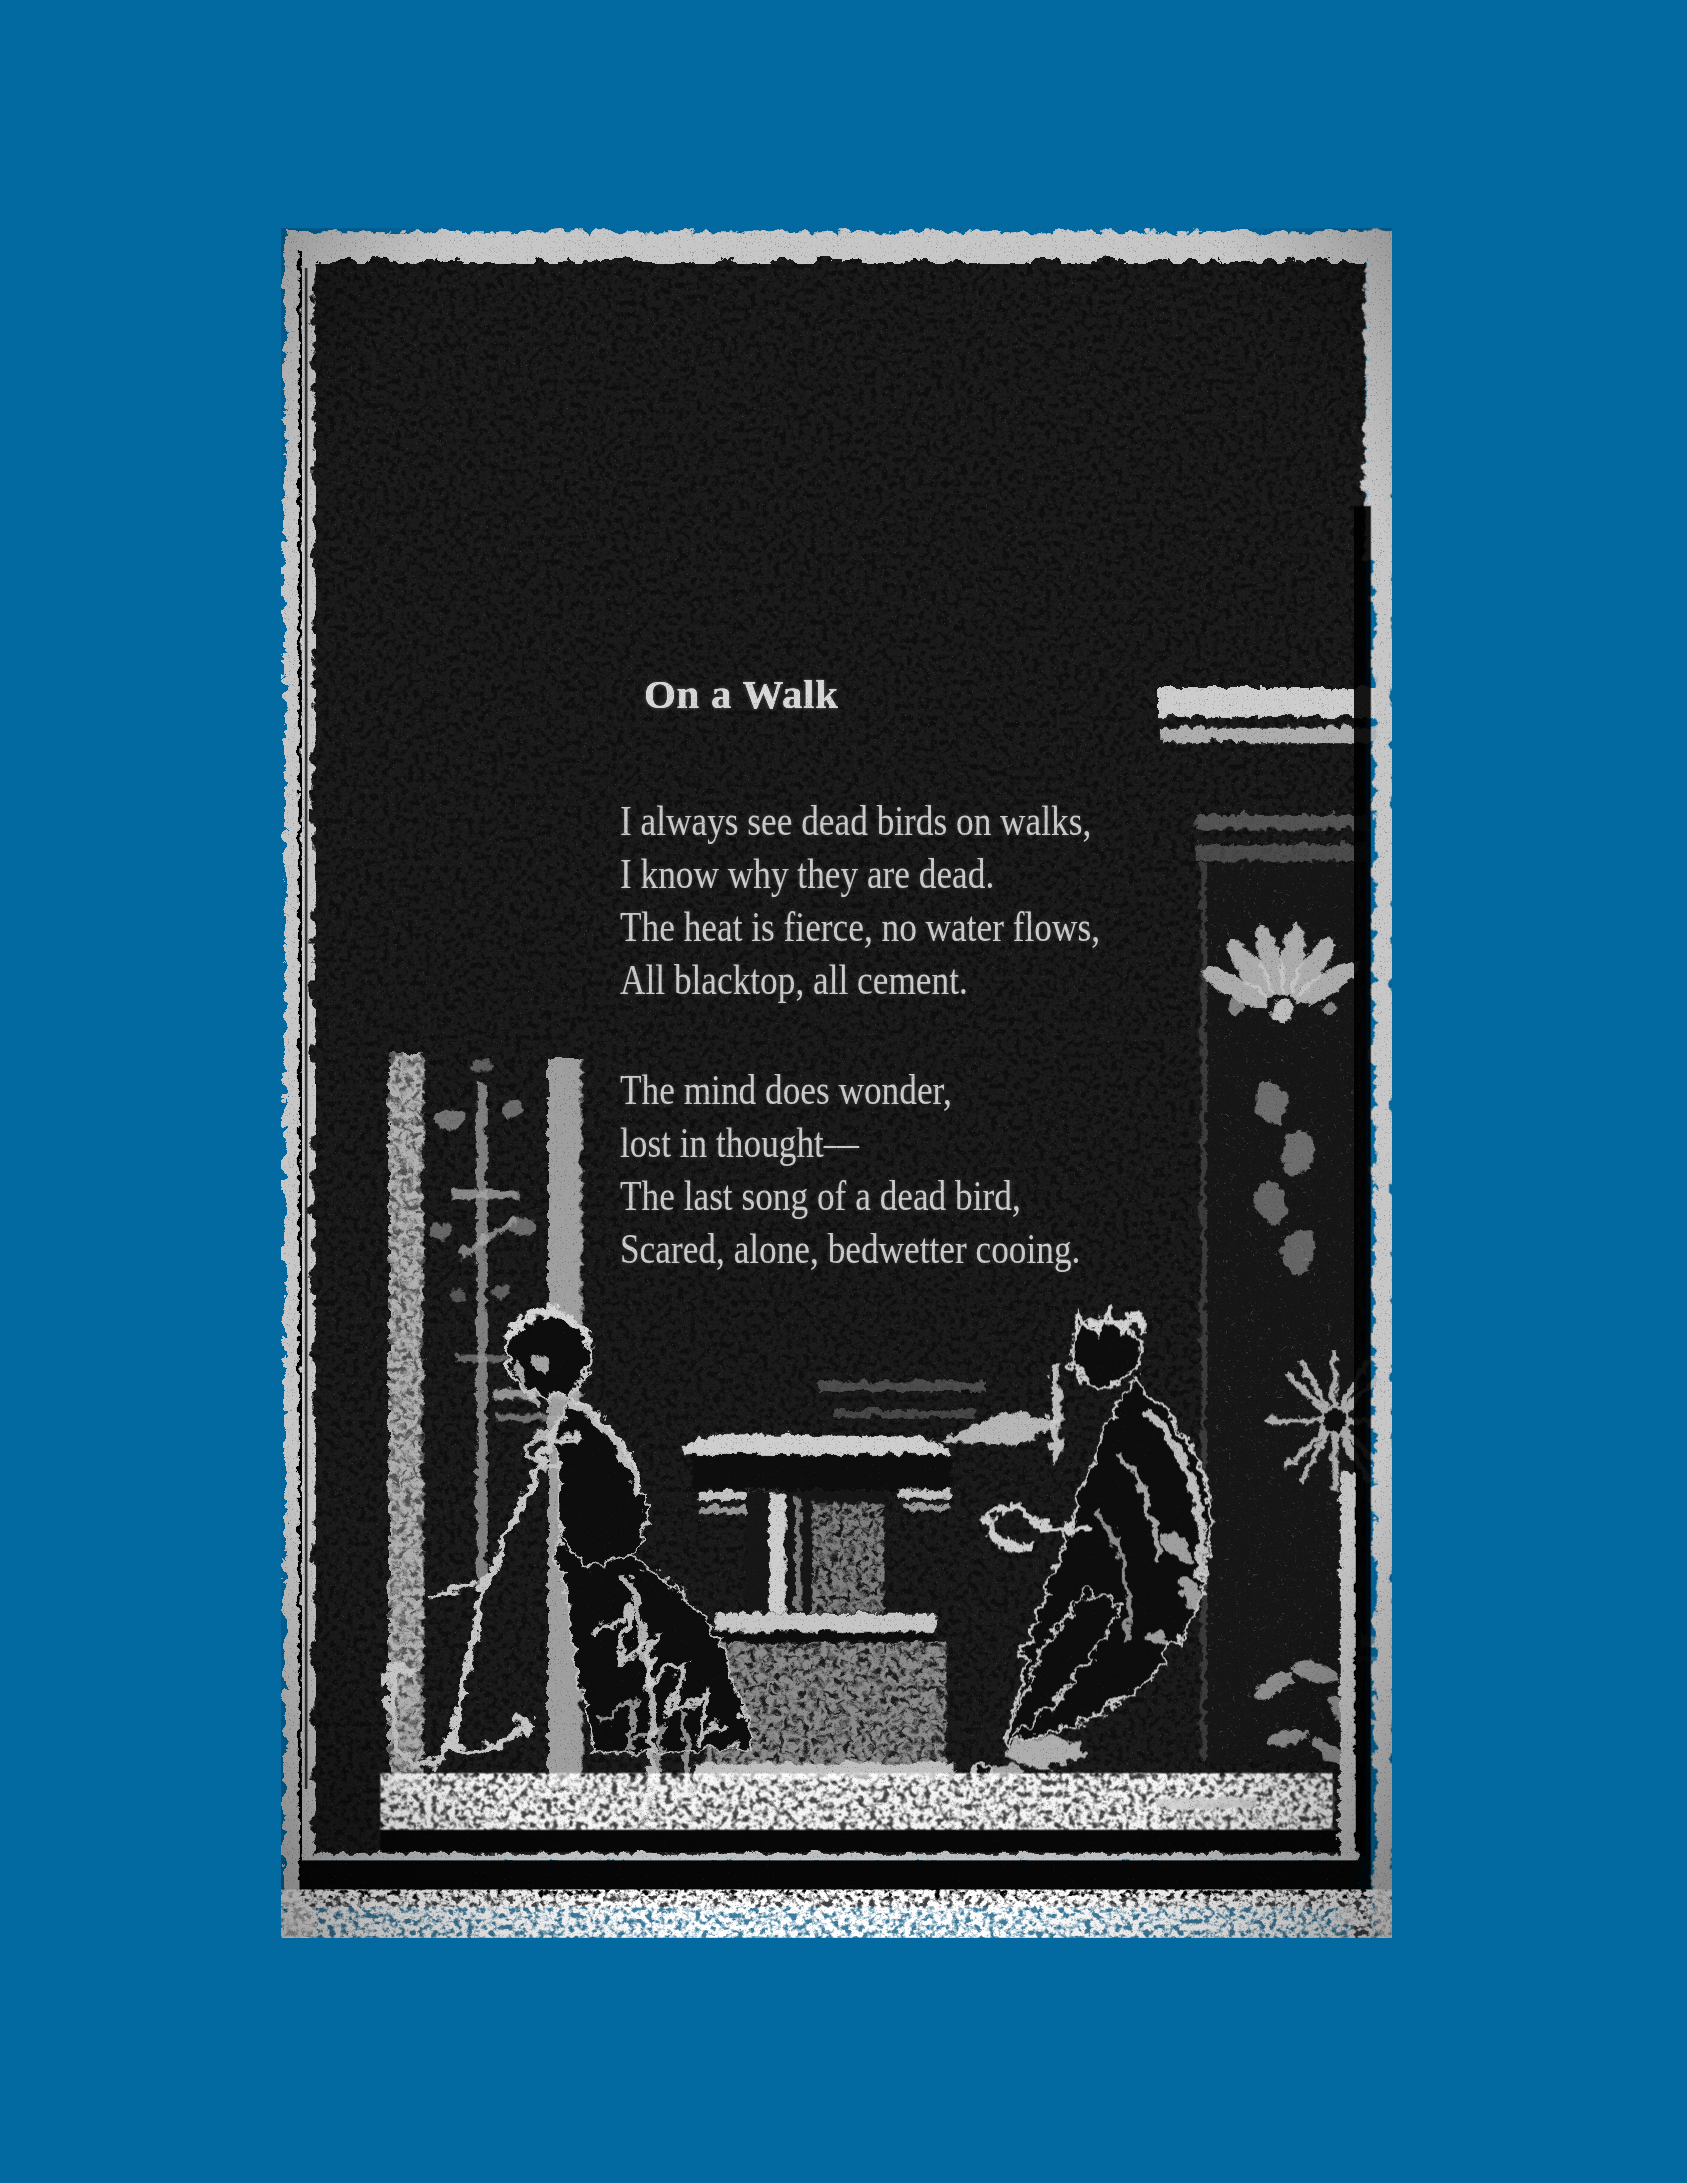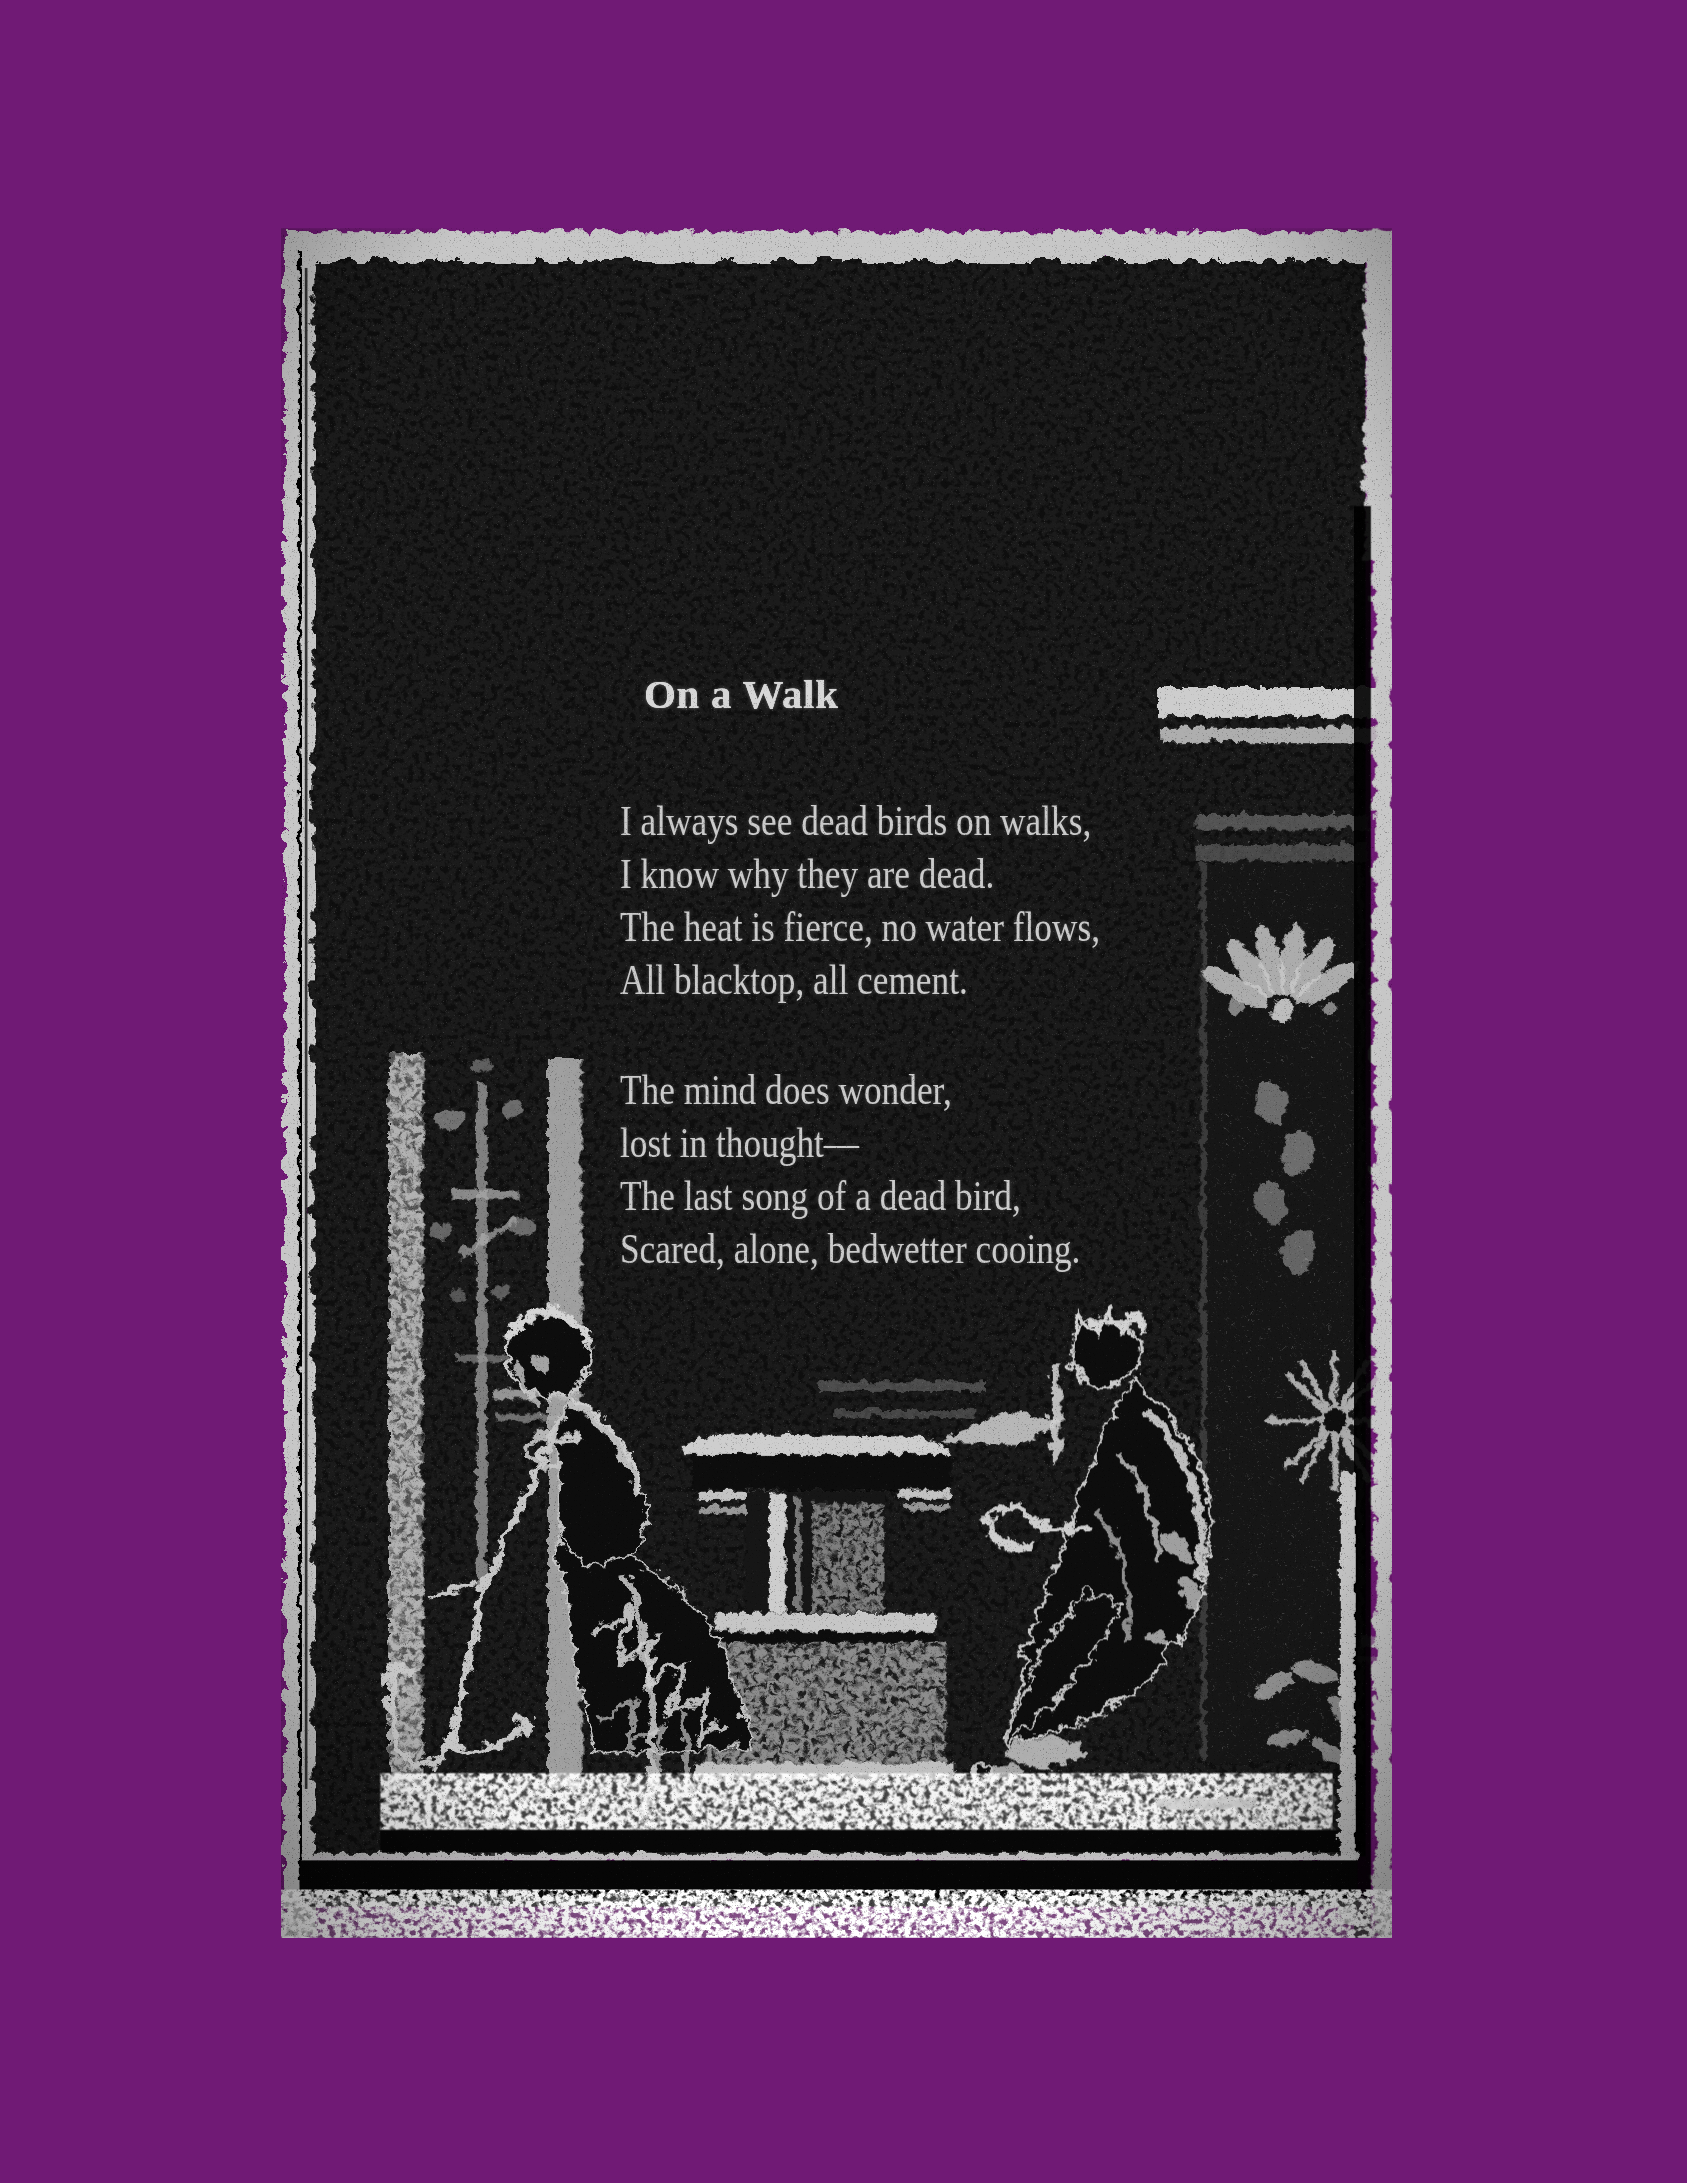--- a/index.html
+++ b/index.html
@@ -1,17 +1,17 @@
 <!DOCTYPE html>
 <html style="font-size:10.6px"><head>
 <meta charset="utf-8">
 <title>On a Walk</title>
 <style>
   html,body{margin:0;padding:0;background:#000;}
-  .page{position:relative;width:1687px;height:2183px;background:#701a75;overflow:hidden;
+  .page{position:relative;width:1687px;height:2183px;background:#0369a1;overflow:hidden;
         font-family:"Liberation Serif", serif;}
   .print{position:absolute;left:281px;top:228px;width:1111px;height:1710px;margin:0;}
   .scene-svg{position:absolute;left:0;top:0;width:1111px;height:1710px;display:block;}
   .text-layer{position:absolute;left:0;top:0;width:1111px;height:1710px;
               filter:blur(0.3px);}
   .poem-title{position:absolute;left:363px;top:442px;margin:0;
               font-size:41px;font-weight:700;letter-spacing:0.7px;color:#d7d7d7;
               text-shadow:0 0 4.6px rgba(255,255,255,.28), 0 0 0.7px #fff;}
   .stanza{position:absolute;left:339px;width:648px;margin:0;
           font-size:42px;line-height:53px;color:#cbcbcb;

